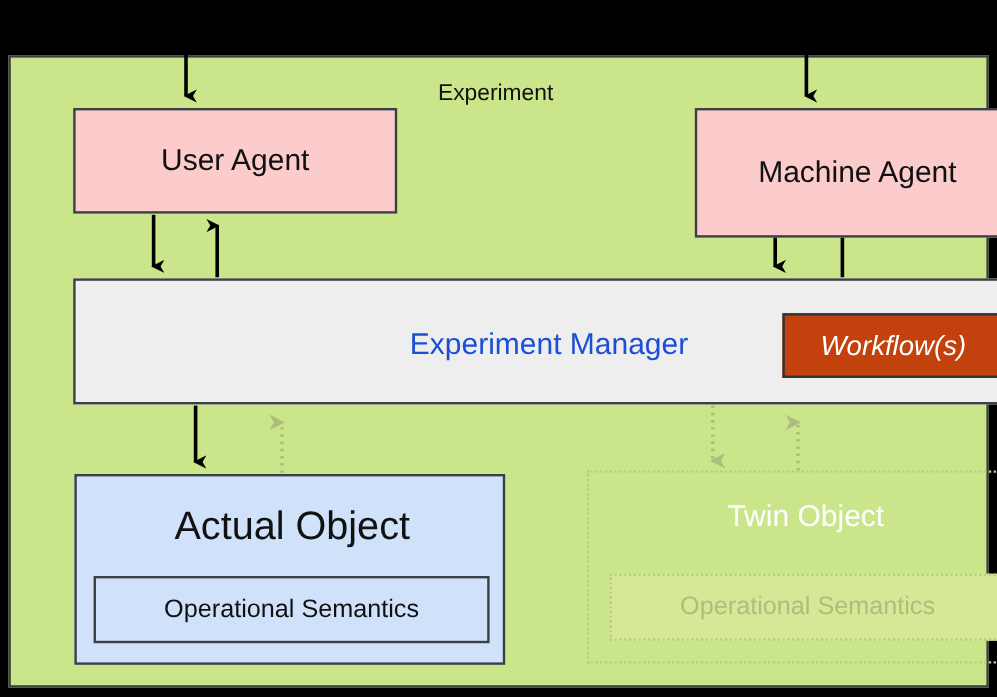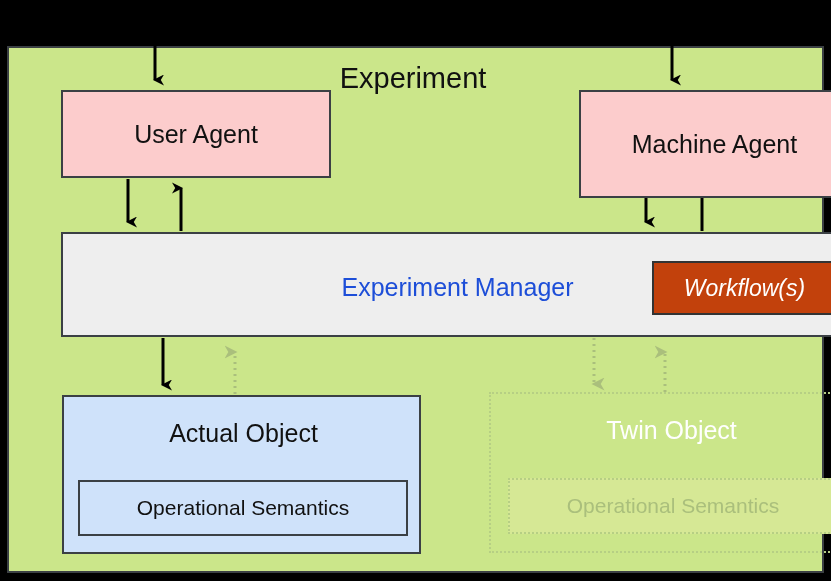--- a/index.html
+++ b/index.html
@@ -10,21 +10,21 @@
   
   .experiment-box{
     position:absolute;left:7px;top:46px;width:817px;height:527px;
     background:#cce徒;
     box-sizing:border-box;
   }
   .experiment-box{background:#cbe68a;border:2px solid #3b4044;}
 
   .exp-title{
     position:absolute;left:318px;top:63px;width:190px;
-    text-align:center;font-size:29px;color:#111;line-height:30px;
+    text-align:center;font-size:19px;color:#111;line-height:30px;
     white-space:nowrap;
   }
 
   
   .node{
     position:absolute;box-sizing:border-box;
     display:flex;align-items:center;justify-content:center;
     text-align:center;color:#111;margin-left:40px;
   }
 
@@ -55,21 +55,21 @@
   }
 
   
   #actual-object{
     left:22px;top:395px;width:359px;height:159px;
     background:#cfe2fa;border:2px solid #3b4044;
     display:block;
   }
   .ao-title{
     position:absolute;left:0;top:22px;width:359px;
-    font-size:25px;color:#111;
+    font-size:33px;color:#111;
   }
   #actual-semantics{
     position:absolute;left:14px;top:83px;width:326px;height:52px;
     background:#cfe2fa;border:2px solid #3b4044;
     display:flex;align-items:center;justify-content:center;
     font-size:21px;color:#111;
   }
 
   
   #twin-object{

